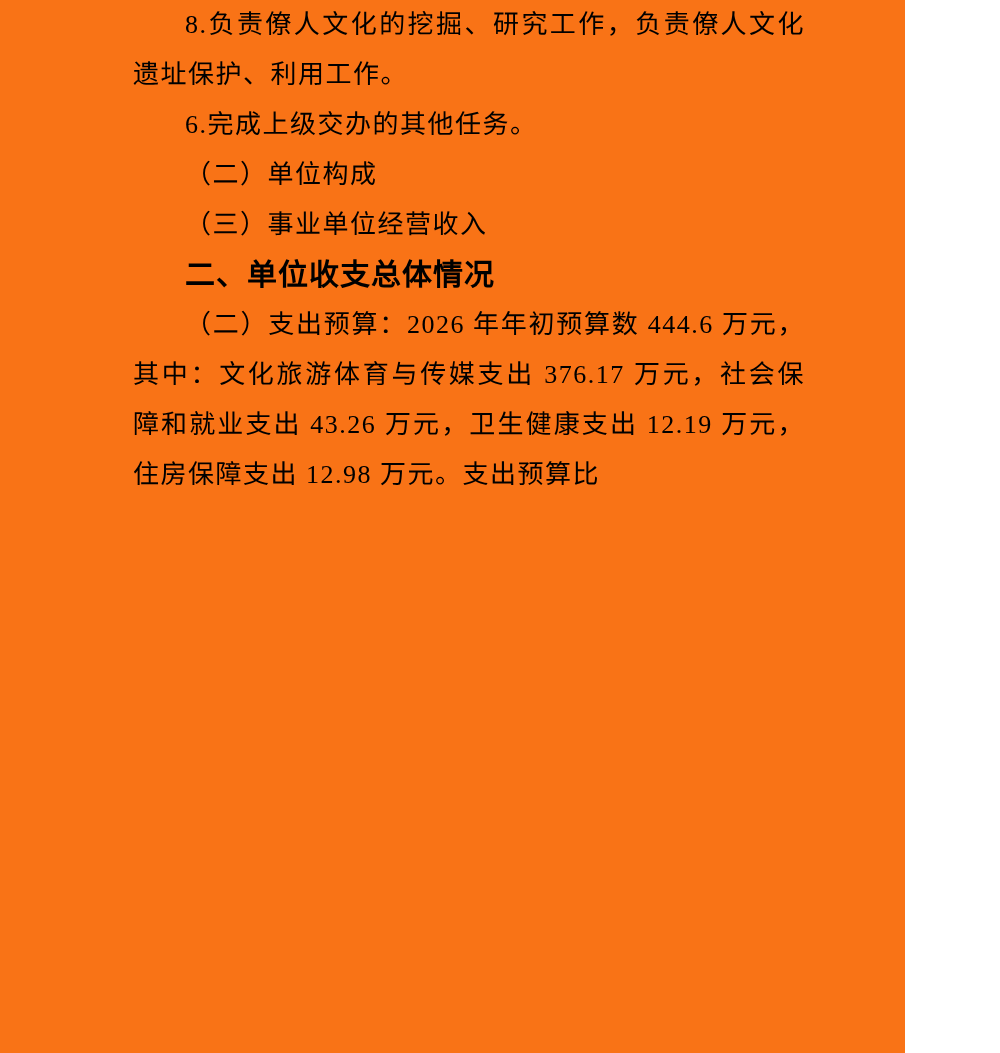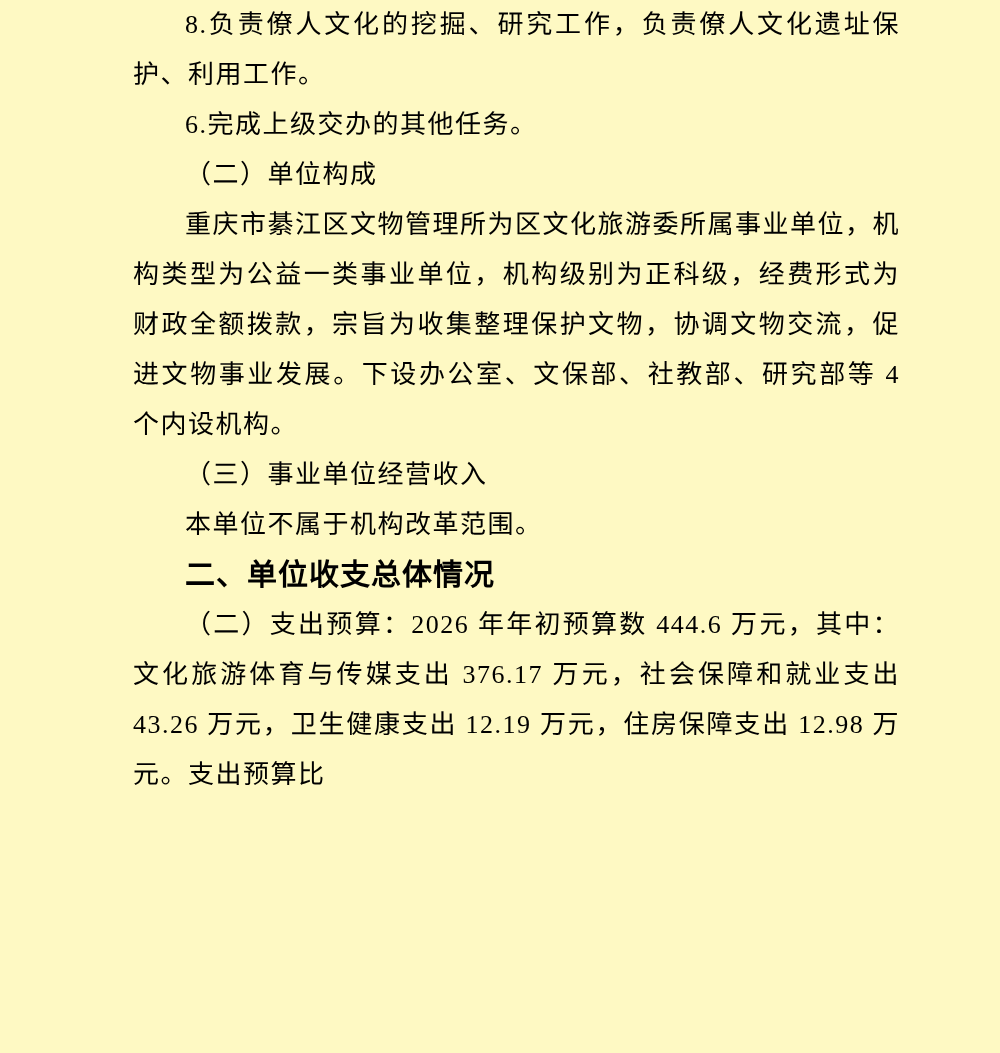--- a/index.html
+++ b/index.html
@@ -2,23 +2,23 @@
 <html lang="zh-CN"><head>
 <meta charset="utf-8">
 <style>
   html, body {
     margin: 0;
     padding: 0;
     background: #ffffff;
   }
   .page {
     position: relative;
-    width: 1000px;
+    width: 905px;
     height: 1053px;
-    background: #fef9c3;
+    background: #f97316;
     color: #000000;
     overflow: hidden;
     box-sizing: border-box;
     padding: 0 100px 0 133px;
   }
   .para {
     margin: 0;
     font-family: "Liberation Serif", "DejaVu Serif", serif;
     font-size: 26px;
     line-height: 50px;
@@ -39,18 +39,16 @@
     text-align: left;
   }
 </style>
 </head>
 <body>
 
 <div class="page">
   <p class="para">8.负责僚人文化的挖掘、研究工作，负责僚人文化遗址保护、利用工作。</p>
   <p class="para">6.完成上级交办的其他任务。</p>
   <p class="para">（二）单位构成</p>
-  <p class="para">重庆市綦江区文物管理所为区文化旅游委所属事业单位，机构类型为公益一类事业单位，机构级别为正科级，经费形式为财政全额拨款，宗旨为收集整理保护文物，协调文物交流，促进文物事业发展。下设办公室、文保部、社教部、研究部等 4 个内设机构。</p>
   <p class="para">（三）事业单位经营收入</p>
-  <p class="para">本单位不属于机构改革范围。</p>
   <p class="heading">二、单位收支总体情况</p>
   <p class="para">（二）支出预算：2026 年年初预算数 444.6 万元，其中：文化旅游体育与传媒支出 376.17 万元，社会保障和就业支出 43.26 万元，卫生健康支出 12.19 万元，住房保障支出 12.98 万元。支出预算比</p>
 </div>
 
 </body></html>

